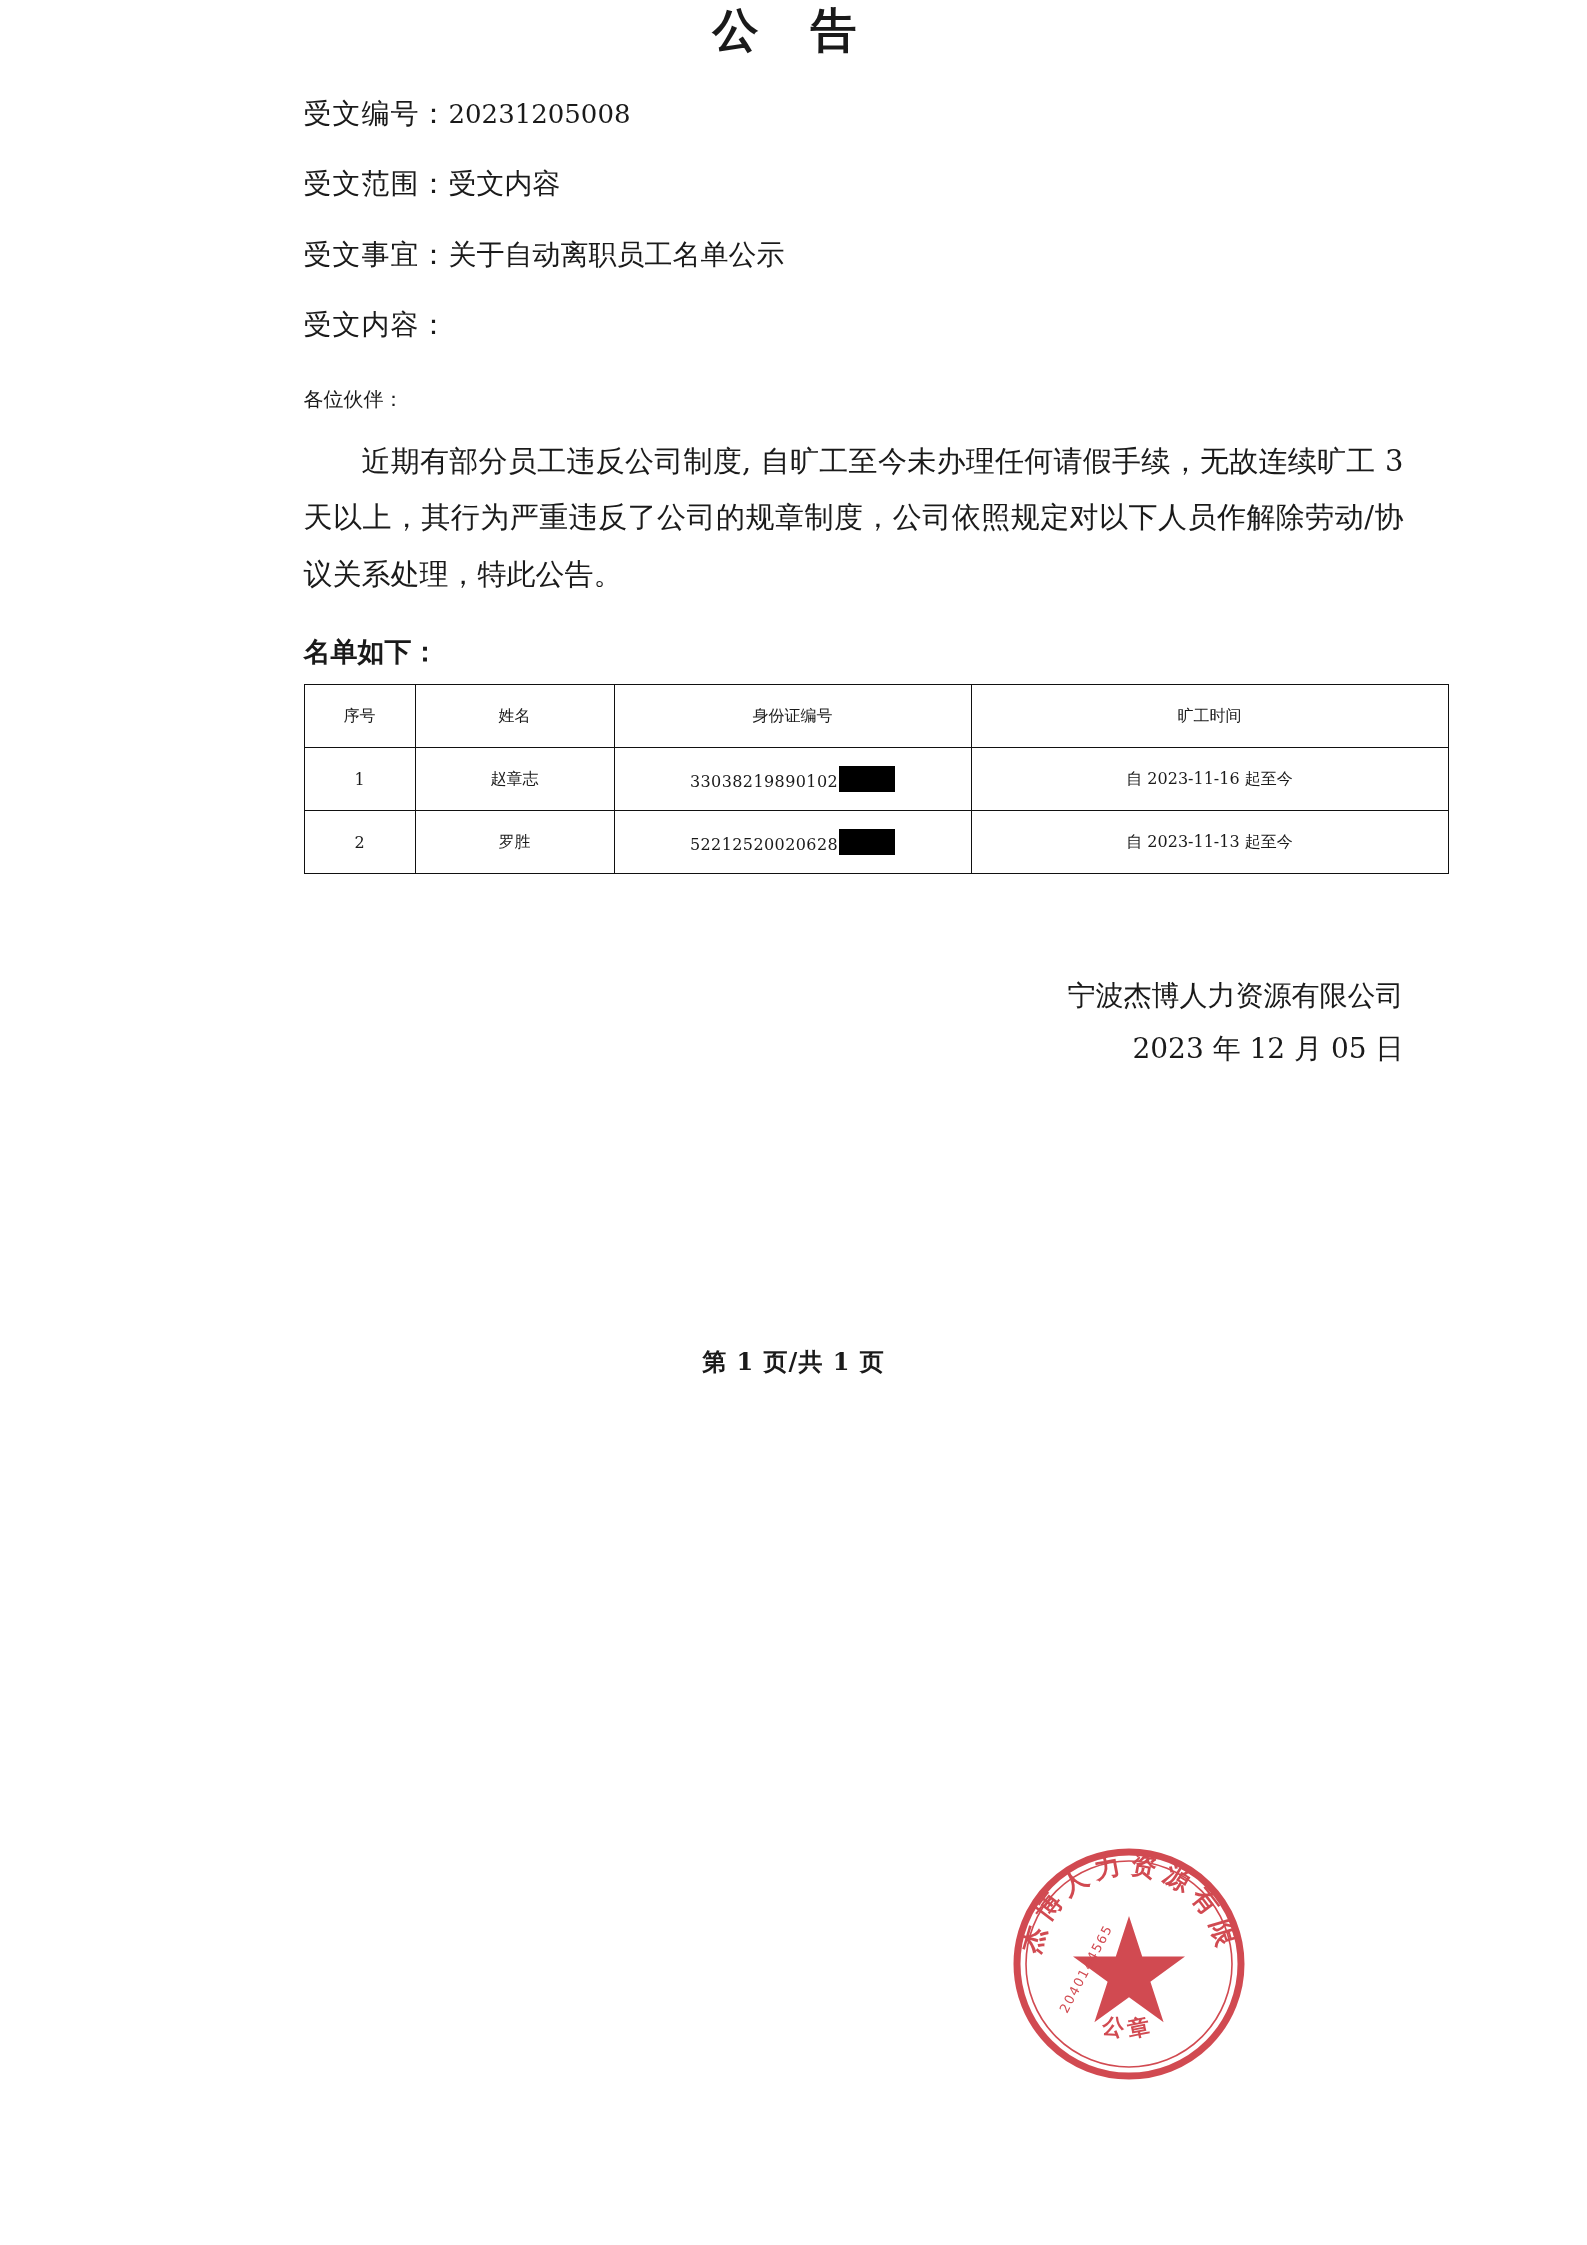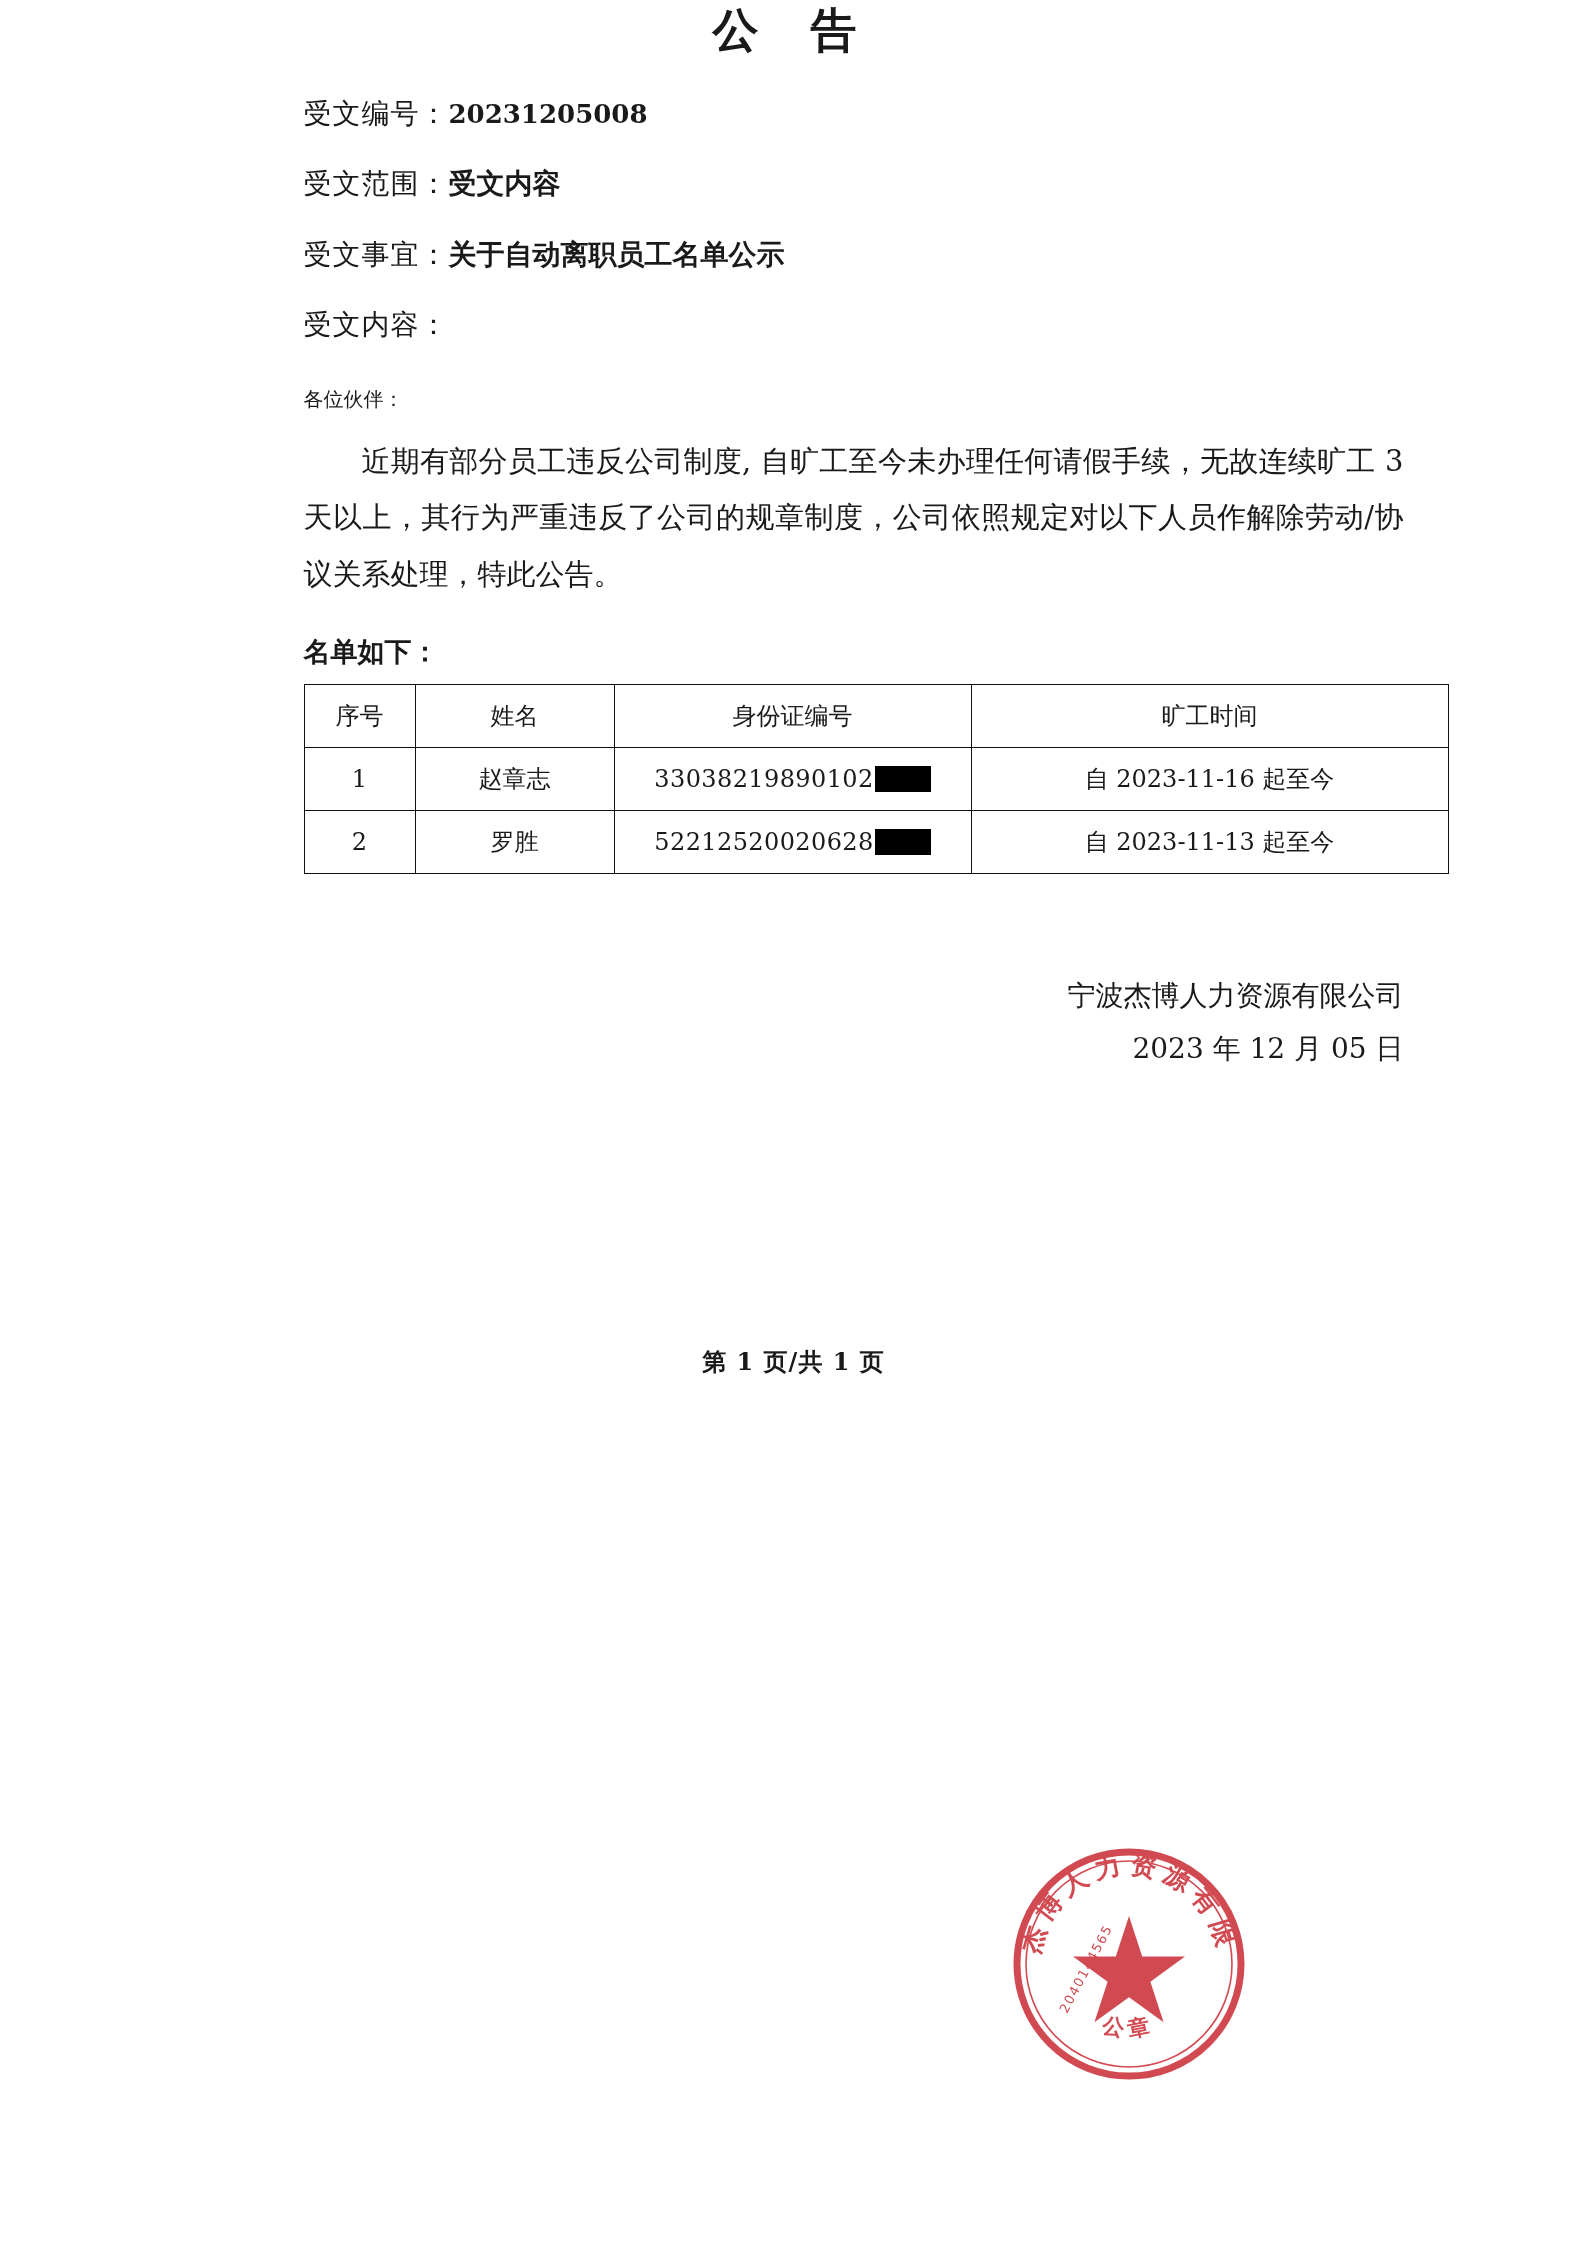--- a/index.html
+++ b/index.html
@@ -38,21 +38,21 @@
     font-size: 28px;
     margin-top: 34px;
     line-height: 1.3;
     white-space: nowrap;
   }
   .meta-label {
     font-weight: normal;
     letter-spacing: 1px;
   }
   .meta-value {
-    font-weight: bold;
+    font-weight: normal;
   }
   .meta-value.num {
     font-size: 26px;
     letter-spacing: 0px;
   }
   .salutation {
     font-size: 20px;
     margin-top: 42px;
     font-weight: normal;
   }
@@ -72,21 +72,21 @@
   }
   table.list-table {
     border-collapse: collapse;
     width: 1108px;
     table-layout: fixed;
   }
   table.list-table td, table.list-table th {
     border: 1.5px solid #111;
     height: 62px;
     text-align: center;
-    font-size: 24px;
+    font-size: 16px;
     font-weight: normal;
     padding: 0 4px;
   }
   table.list-table th {
     font-weight: normal;
   }
   .col-seq { width: 102px; }
   .col-name { width: 190px; }
   .col-id { width: 348px; }
   .col-time { width: 468px; }

